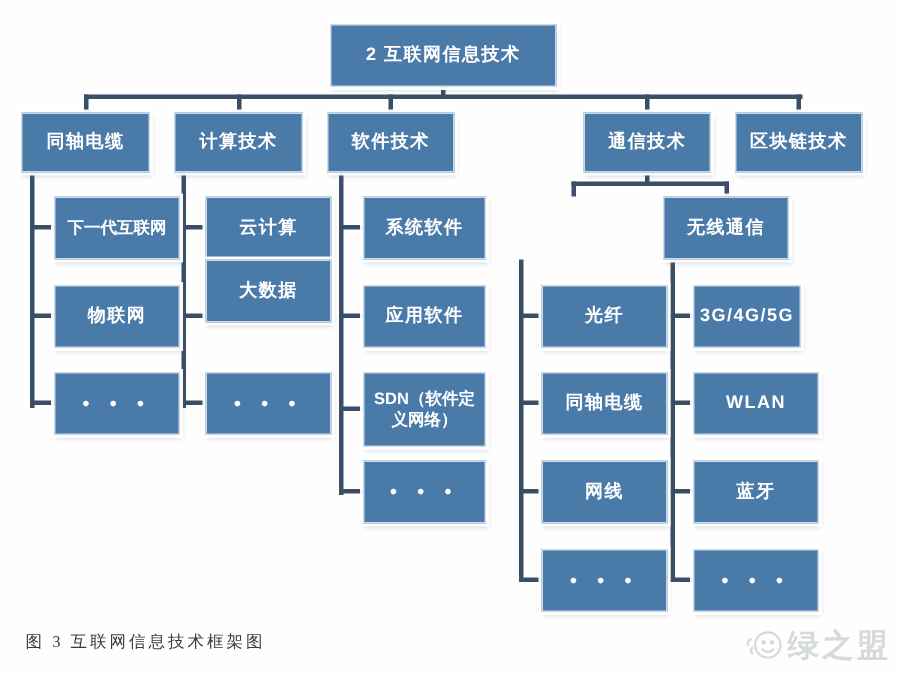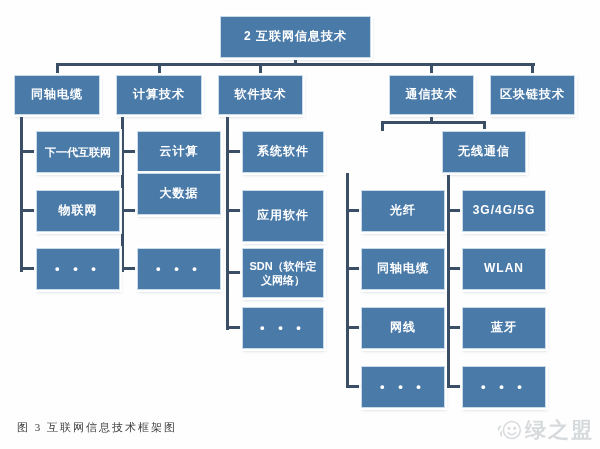--- a/index.html
+++ b/index.html
@@ -89,32 +89,32 @@
 
   <div class="node small" style="left:36px;top:131px;width:84px;height:42px;">下一代互联网</div>
   <div class="node" style="left:36px;top:190px;width:84px;height:42px;">物联网</div>
   <div class="node dots" style="left:36px;top:248px;width:84px;height:42px;">• • •</div>
 
   <div class="node" style="left:137px;top:131px;width:84px;height:42px;">云计算</div>
   <div class="node" style="left:137px;top:173px;width:84px;height:42px;">大数据</div>
   <div class="node dots" style="left:137px;top:248px;width:84px;height:42px;">• • •</div>
 
   <div class="node" style="left:242px;top:131px;width:82px;height:42px;">系统软件</div>
-  <div class="node" style="left:242px;top:190px;width:82px;height:52px;">应用软件</div>
+  <div class="node" style="left:242px;top:190px;width:82px;height:42px;">应用软件</div>
   <div class="node small" style="left:242px;top:248px;width:82px;height:50px;">SDN（软件定义网络）</div>
   <div class="node dots" style="left:242px;top:307px;width:82px;height:42px;">• • •</div>
 
   <div class="node" style="left:442px;top:131px;width:84px;height:42px;">无线通信</div>
 
   <div class="node" style="left:361px;top:190px;width:84px;height:42px;">光纤</div>
   <div class="node" style="left:361px;top:248px;width:84px;height:42px;">同轴电缆</div>
   <div class="node" style="left:361px;top:307px;width:84px;height:42px;">网线</div>
   <div class="node dots" style="left:361px;top:366px;width:84px;height:42px;">• • •</div>
 
-  <div class="node" style="left:462px;top:190px;width:84px;height:42px;text-align:right;">3G/4G/5G</div>
+  <div class="node" style="left:462px;top:190px;width:72px;height:42px;text-align:right;">3G/4G/5G</div>
   <div class="node" style="left:462px;top:248px;width:84px;height:42px;">WLAN</div>
   <div class="node" style="left:462px;top:307px;width:84px;height:42px;">蓝牙</div>
   <div class="node dots" style="left:462px;top:366px;width:84px;height:42px;">• • •</div>
 
   <div id="caption">图 3 互联网信息技术框架图</div>
 
   <div id="watermark">
     <span style="display:inline-flex;">
       <svg width="30" height="30" viewBox="0 0 32 32" fill="none" stroke="#d7dadc" stroke-width="1.6" stroke-linecap="round">
         <circle cx="18" cy="16" r="9"></circle>

